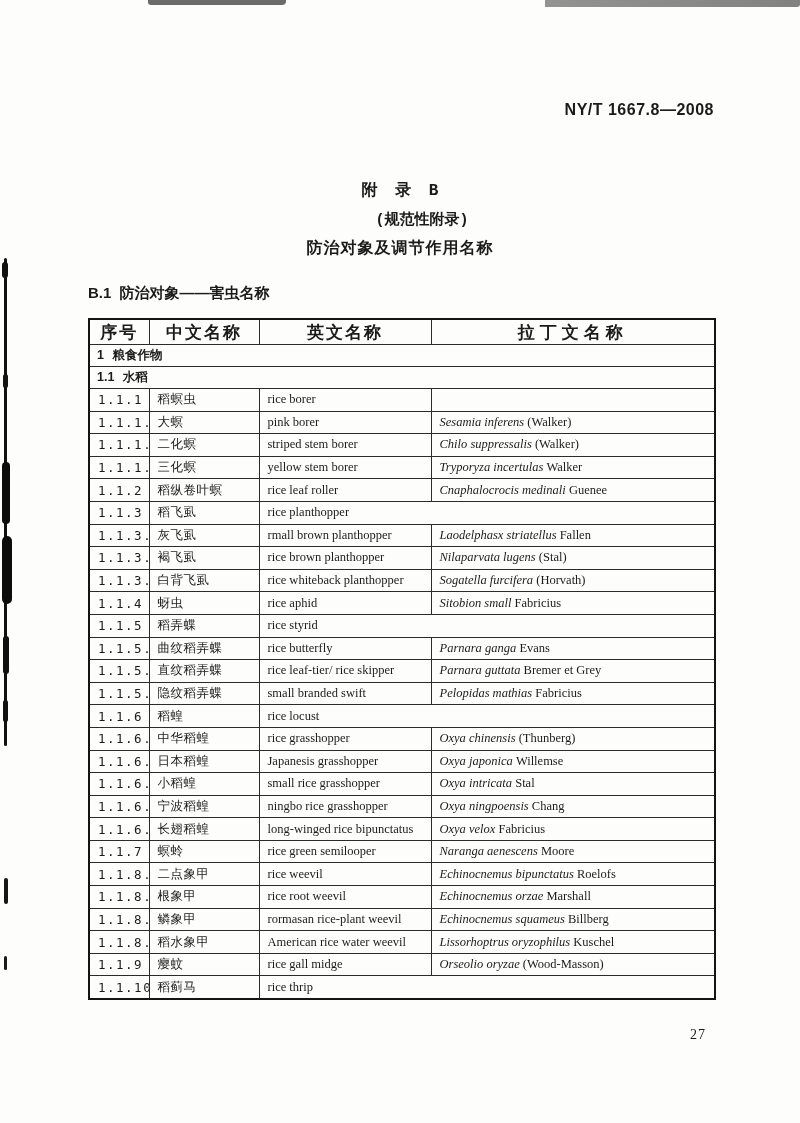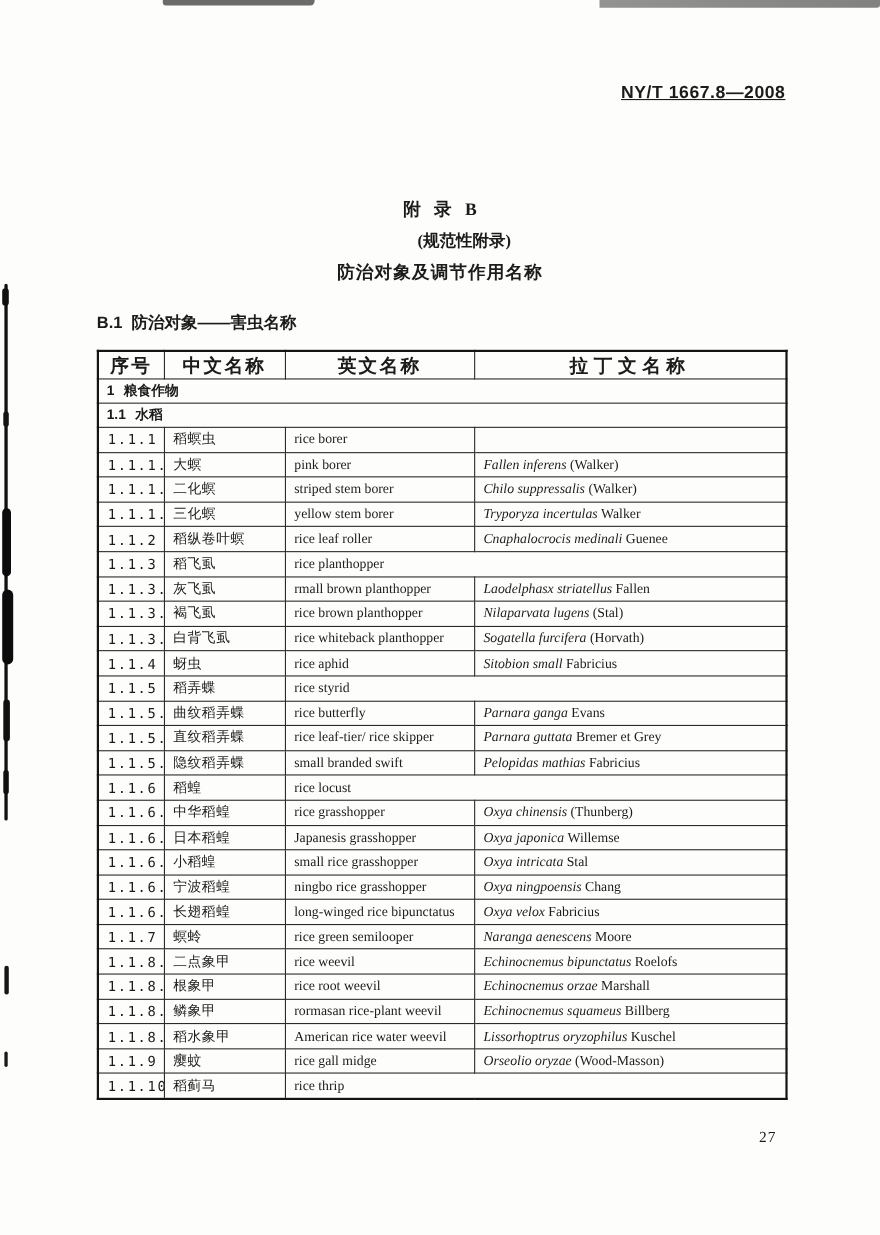--- a/index.html
+++ b/index.html
@@ -24,26 +24,26 @@
   .left-blob-2  { left: 2px; top: 536px; width: 10px; height: 68px; background:#0c0c0c; border-radius: 6px; }
   .left-blob-3  { left: 3px; top: 636px; width: 6px; height: 38px; background:#101010; border-radius: 4px; }
   .left-mark-1  { left: 2px; top: 262px; width: 6px; height: 16px; background:#111; border-radius: 4px; }
   .left-mark-2  { left: 3px; top: 374px; width: 5px; height: 14px; background:#151515; border-radius: 4px; }
   .left-mark-3  { left: 3px; top: 700px; width: 5px; height: 22px; background:#111; border-radius: 4px; }
   .left-mark-4  { left: 4px; top: 878px; width: 4px; height: 26px; background:#161616; border-radius: 3px; }
   .left-mark-5  { left: 4px; top: 956px; width: 3px; height: 14px; background:#1a1a1a; border-radius: 3px; }
 
   
   .doc-number {
-    position: absolute; top: 76px; right: 86px;
+    position: absolute; top: 101px; right: 86px;
     font-family: "Liberation Sans", sans-serif;
-    font-weight: bold; font-size: 16px; letter-spacing: .5px; text-decoration: underline;
+    font-weight: bold; font-size: 16px; letter-spacing: .5px;
   }
   .appendix-title { position: absolute; left: 0; top: 180px; width: 100%; text-align: center;
-    font-family: Liberation Serif, serif; font-weight: bold; }
+    font-family: Liberation Mono, monospace; font-weight: bold; }
   .appendix-title .line1 { font-size: 16px; word-spacing: 8px; margin-bottom: 9px; }
   .appendix-title .line2 { font-size: 15px; margin-bottom: 9px; margin-left: 44px; }
   .appendix-title .line3 { font-size: 16px; letter-spacing: 1px; }
 
   .section-heading {
     position: absolute; left: 88px; top: 284px;
     font-family: "Liberation Sans", sans-serif;
     font-weight: bold; font-size: 15px; word-spacing: 4px;
   }
 
@@ -136,21 +136,21 @@
         <tr>
           <td class="cell-no">1.1.1</td>
           <td class="cell-cn">稻螟虫</td>
           <td class="cell-en">rice borer</td>
           <td class="cell-latin"></td>
         </tr>
         <tr>
           <td class="cell-no">1.1.1.1</td>
           <td class="cell-cn">大螟</td>
           <td class="cell-en">pink borer</td>
-          <td class="cell-latin"><i>Fallen inferens</i><span>&nbsp;(Walker)</span></td>
+          <td class="cell-latin"><i>Sesamia inferens</i><span>&nbsp;(Walker)</span></td>
         </tr>
         <tr>
           <td class="cell-no">1.1.1.2</td>
           <td class="cell-cn">二化螟</td>
           <td class="cell-en">striped stem borer</td>
           <td class="cell-latin"><i>Chilo suppressalis</i><span>&nbsp;(Walker)</span></td>
         </tr>
         <tr>
           <td class="cell-no">1.1.1.3</td>
           <td class="cell-cn">三化螟</td>

